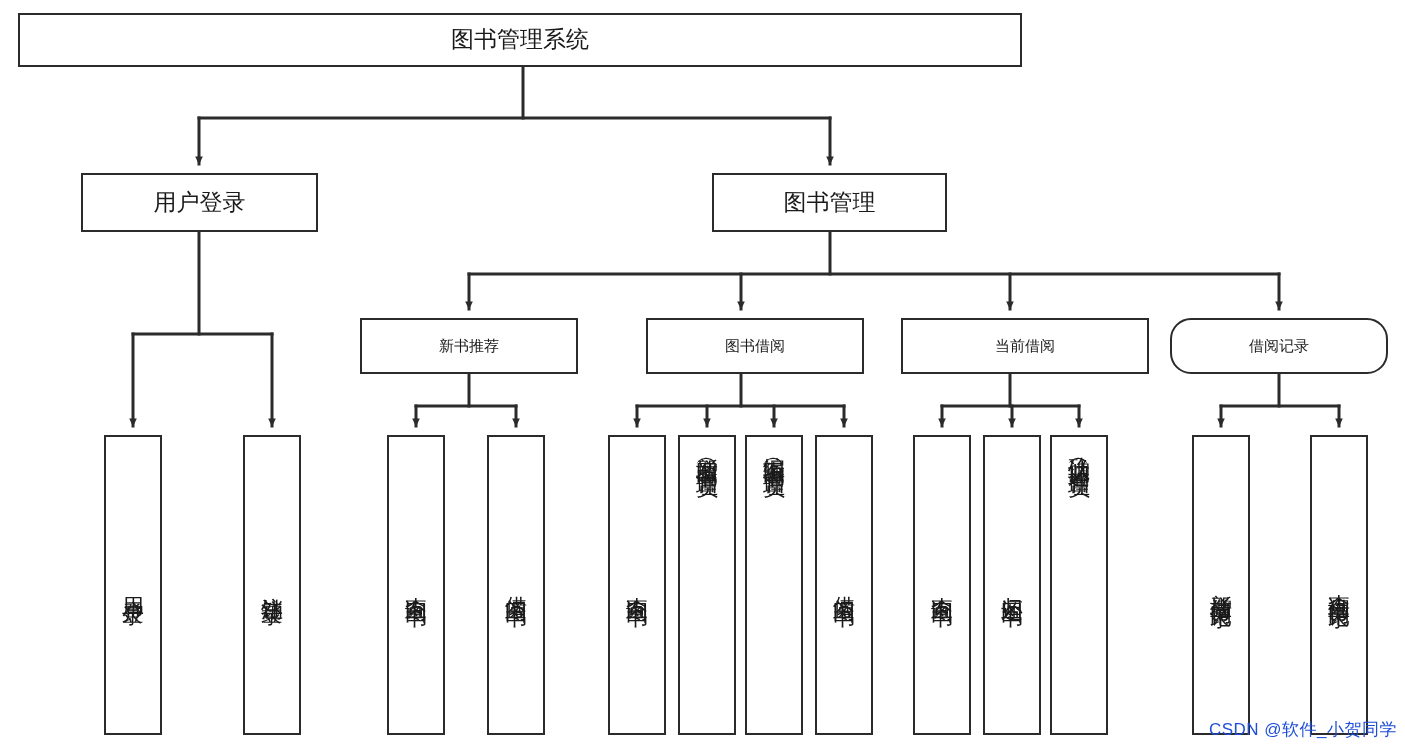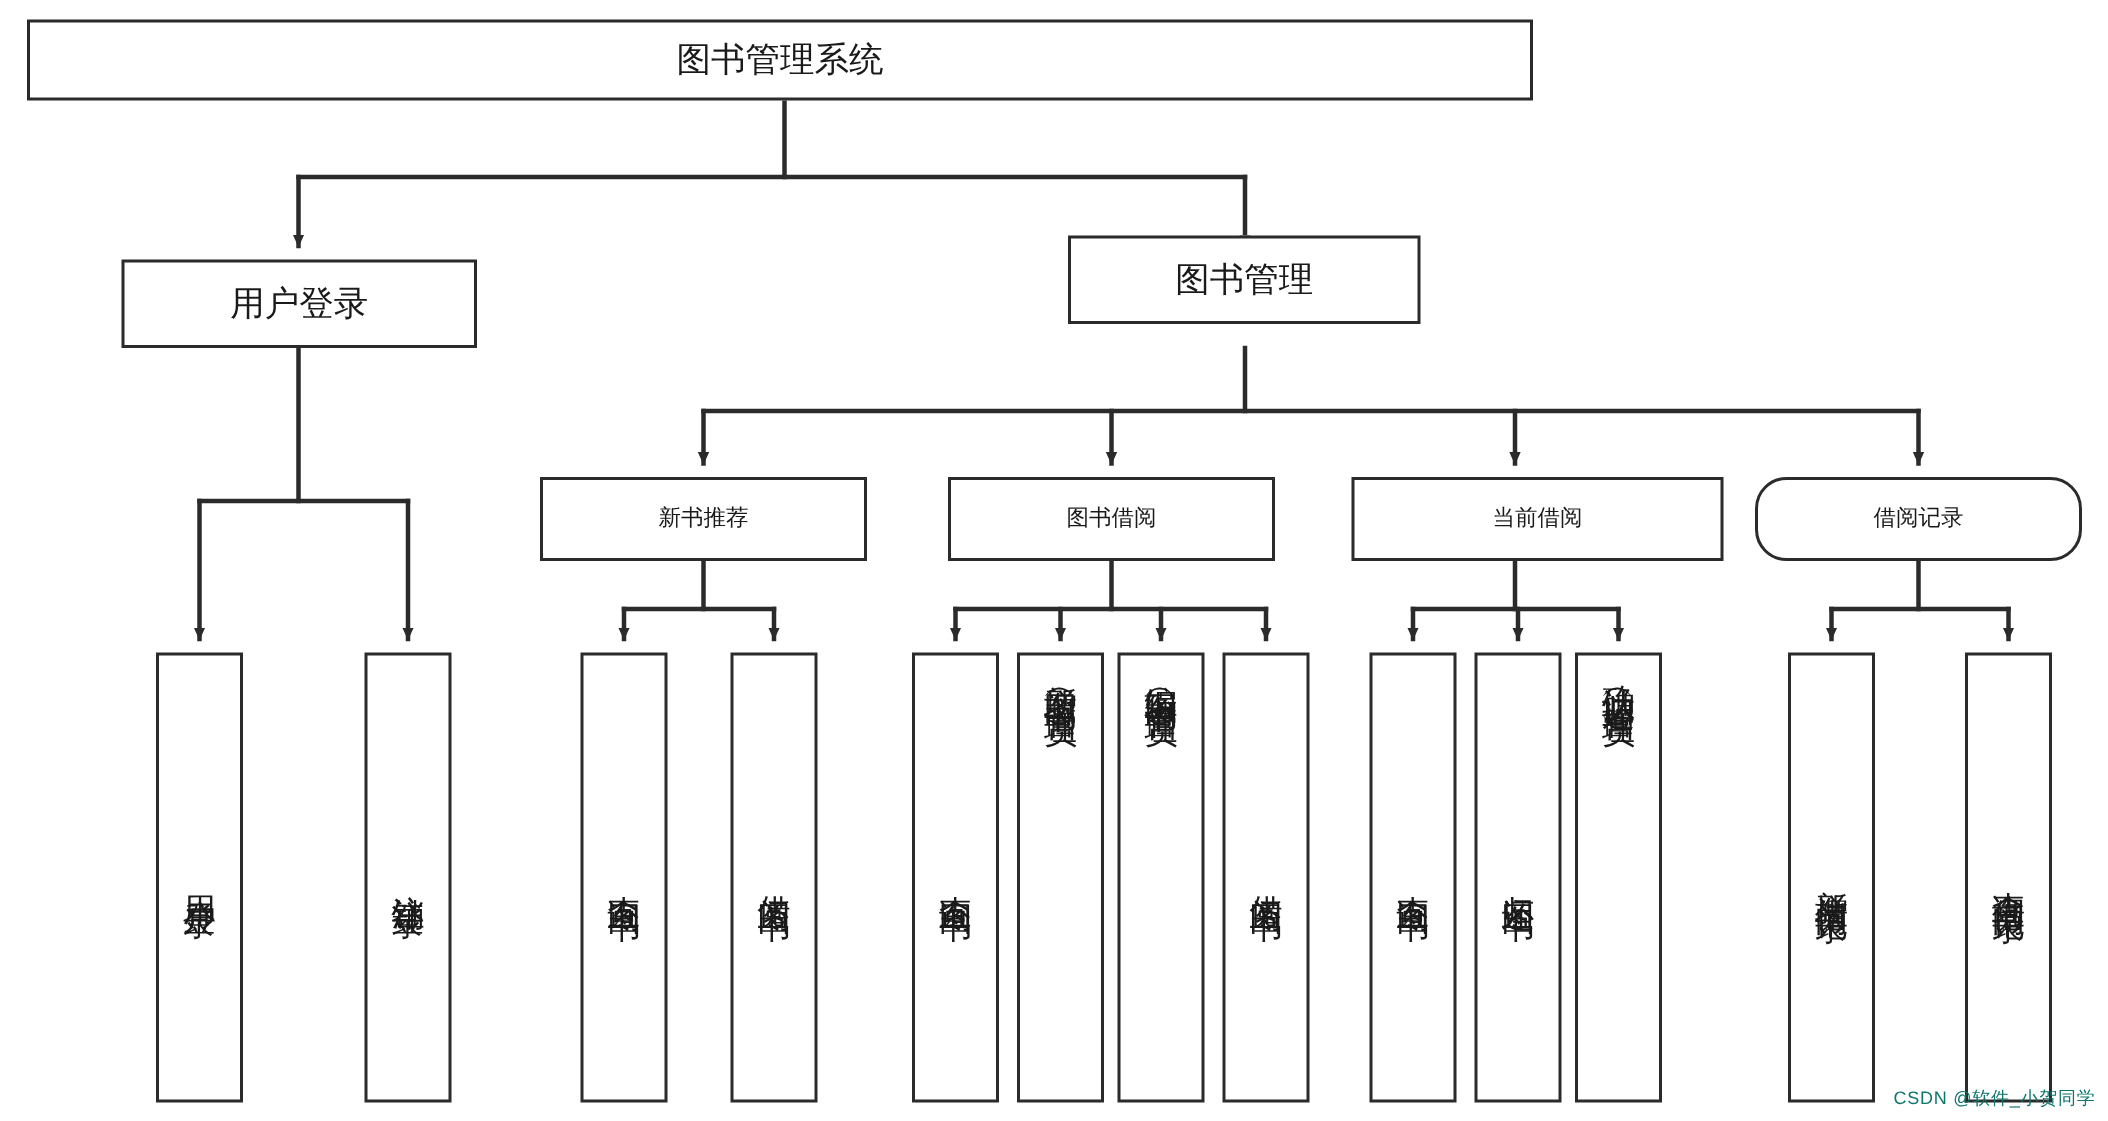--- a/index.html
+++ b/index.html
@@ -55,22 +55,22 @@
     white-space: nowrap;
   }
   .node.leaf.align-mid {
     align-items: center;
     padding-top: 0;
   }
   #watermark {
     position: absolute;
     right: 8px;
     bottom: 6px;
-    font-size: 12px;
-    color: #0f766e;
+    font-size: 17px;
+    color: #1d4ed8;
     letter-spacing: 0.5px;
     white-space: nowrap;
     pointer-events: none;
   }
 </style>
 </head>
 <body>
 
 <div id="canvas">
 
@@ -126,28 +126,28 @@
     </g>
   </svg>
 
   <div class="node level0" style="left:18px; top:13px; width:1004px; height:54px;">
     <span class="node-label">图书管理系统</span>
   </div>
 
   <div class="node level1" style="left:81px; top:173px; width:237px; height:59px;">
     <span class="node-label">用户登录</span>
   </div>
-  <div class="node level1" style="left:712px; top:157px; width:235px; height:59px;">
+  <div class="node level1" style="left:712px; top:173px; width:235px; height:59px;">
     <span class="node-label">图书管理</span>
   </div>
 
   <div class="node level2" style="left:360px; top:318px; width:218px; height:56px;">
     <span class="node-label">新书推荐</span>
   </div>
-  <div class="node level2" style="left:632px; top:318px; width:218px; height:56px;">
+  <div class="node level2" style="left:646px; top:318px; width:218px; height:56px;">
     <span class="node-label">图书借阅</span>
   </div>
   <div class="node level2" style="left:901px; top:318px; width:248px; height:56px;">
     <span class="node-label">当前借阅</span>
   </div>
   <div class="node level2" style="left:1170px; top:318px; width:218px; height:56px;border-radius:21px;">
     <span class="node-label">借阅记录</span>
   </div>
 
   <div class="node leaf align-mid" style="left:104px; top:435px; width:58px; height:300px;">

